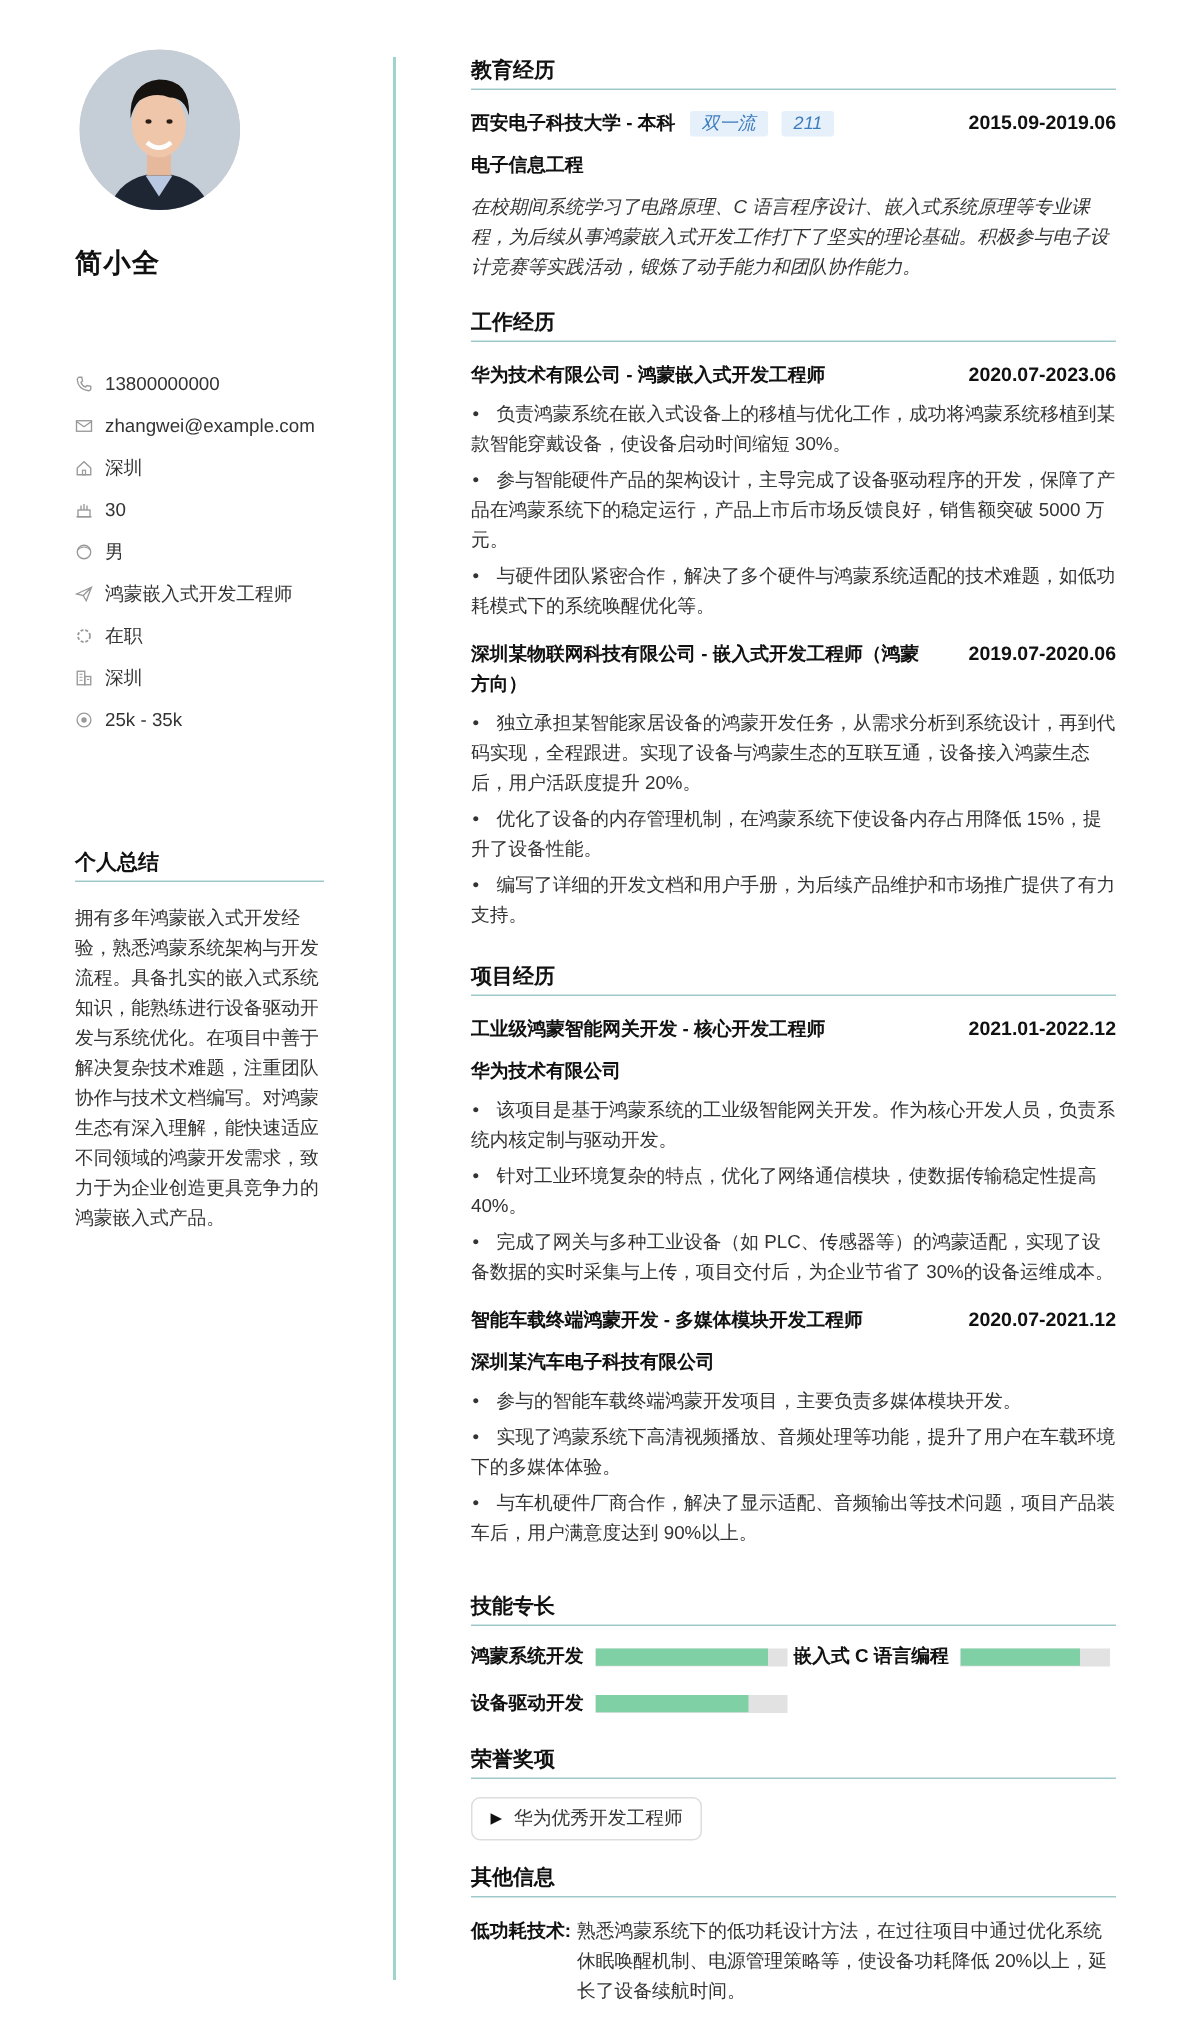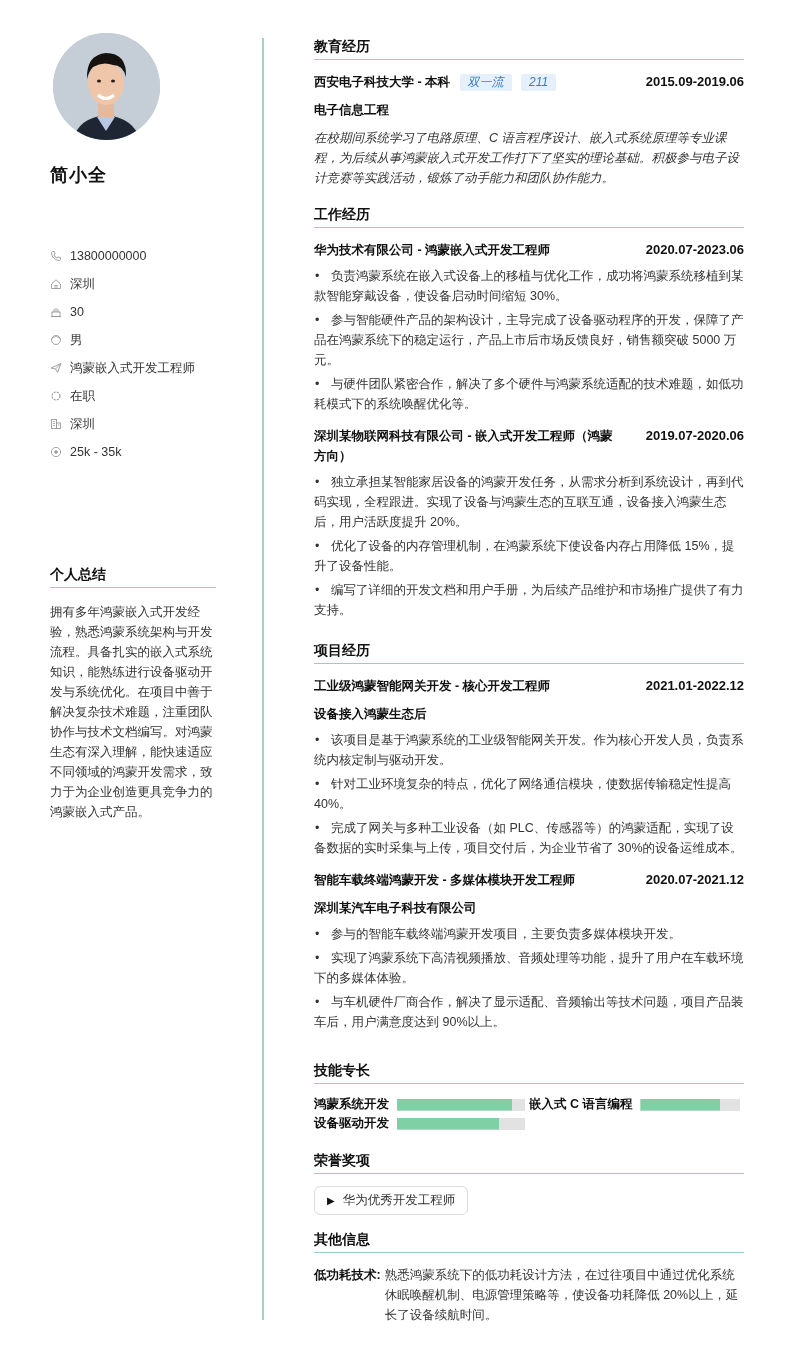--- a/index.html
+++ b/index.html
@@ -30,21 +30,21 @@
   .row-head .left { flex: 1; padding-right: 24px; }
   .row-head .date { white-space: nowrap; font-size: 13px; }
   .tag { display: inline-block; background: #e6f0fa; color: #3b7bbf; font-weight: normal; font-size: 12px; padding: 0 8px; margin-left: 6px; line-height: 17px; border-radius: 2px; font-style: italic; }
   .sub { font-size: 12.5px; font-weight: bold; color: #111; margin-top: 8px; line-height: 20px; }
   .para { font-size: 12.5px; line-height: 20px; color: #333; margin-top: 8px; font-style: italic; }
   .bullets { margin-top: 6px; }
   .bullet { font-size: 12.5px; line-height: 20px; color: #333; margin-bottom: 4px; }
   .bullet .dot { display: inline-block; width: 17px; padding-left: 1px; }
   .entry { margin-bottom: 12px; }
 
-  .skills { display: flex; flex-wrap: wrap; row-gap: 2px; align-items: center; }
+  .skills { display: flex; flex-wrap: wrap; row-gap: 14px; align-items: center; }
   .skill { display: flex; align-items: center; width: 50%; font-size: 12.5px; font-weight: bold; color: #111; }
   .skill .lbl { white-space: nowrap; margin-right: 8px; }
   .skill .bar { position: relative; width: 128px; height: 12px; background: #e2e2e2; }
   .skill .fill { position: absolute; left: 0; top: 0; height: 12px; background: #80d0a5; clip-path: polygon(0 0, 100% 0, calc(100% + 0px) 0, 100% 100%, 0 100%); }
   .skill:nth-child(2) .bar { width: 100px; }
   .skill:nth-child(2) .lbl { margin-right: 8px; }
 
   .award { display: inline-flex; align-items: center; border: 1px solid #ddd; border-radius: 6px; padding: 5px 12px; font-size: 12.5px; color: #333; }
   .award .tri { font-size: 10px; margin-right: 8px; color: #111; }
 
@@ -75,20 +75,29 @@
       <span class="ico">
           <svg viewBox="0 0 12 12">
             <path d="M2.5 1.5 L4.5 1.5 L5 4 L4 5 Q5 7.5 7 8 L8 7 L10.5 7.5 L10.5 9.5 Q10 10.5 9 10.5 Q2 9.5 1.5 3 Q1.5 2 2.5 1.5 Z" fill="none" stroke="#999" stroke-width="0.9"></path>
           </svg>
         </span>
       <span>13800000000</span>
     </div>
     <div class="info-item">
       <span class="ico">
           <svg viewBox="0 0 12 12">
+            <rect x="1" y="2.5" width="10" height="7" fill="none" stroke="#999" stroke-width="0.9"></rect>
+            <path d="M1 3 L6 6.5 L11 3" fill="none" stroke="#999" stroke-width="0.9"></path>
+          </svg>
+        </span>
+      <span>zhangwei@example.com</span>
+    </div>
+    <div class="info-item">
+      <span class="ico">
+          <svg viewBox="0 0 12 12">
             <path d="M1.5 6 L6 1.8 L10.5 6 L10.5 10.5 L1.5 10.5 Z" fill="none" stroke="#999" stroke-width="0.9"></path>
             <rect x="5" y="7.5" width="2" height="3" fill="none" stroke="#999" stroke-width="0.8"></rect>
           </svg>
         </span>
       <span>深圳</span>
     </div>
     <div class="info-item">
       <span class="ico">
           <svg viewBox="0 0 12 12">
             <rect x="2" y="6" width="8" height="4.5" fill="none" stroke="#999" stroke-width="0.9"></rect>
@@ -196,21 +205,21 @@
   </div>
 
   <div class="sec" style="margin-top:22px">
     <div class="sec-title">项目经历</div>
 
     <div class="entry">
       <div class="row-head">
         <div class="left">工业级鸿蒙智能网关开发 - 核心开发工程师</div>
         <div class="date">2021.01-2022.12</div>
       </div>
-      <div class="sub">设备接入鸿蒙生态后</div>
+      <div class="sub">华为技术有限公司</div>
       <div class="bullets">
         <div class="bullet"><span class="dot">•</span><span>该项目是基于鸿蒙系统的工业级智能网关开发。作为核心开发人员，负责系统内核定制与驱动开发。</span></div>
         <div class="bullet"><span class="dot">•</span><span>针对工业环境复杂的特点，优化了网络通信模块，使数据传输稳定性提高 40%。</span></div>
         <div class="bullet"><span class="dot">•</span><span>完成了网关与多种工业设备（如 PLC、传感器等）的鸿蒙适配，实现了设备数据的实时采集与上传，项目交付后，为企业节省了 30%的设备运维成本。</span></div>
       </div>
     </div>
 
     <div class="entry">
       <div class="row-head">
         <div class="left">智能车载终端鸿蒙开发 - 多媒体模块开发工程师</div>

